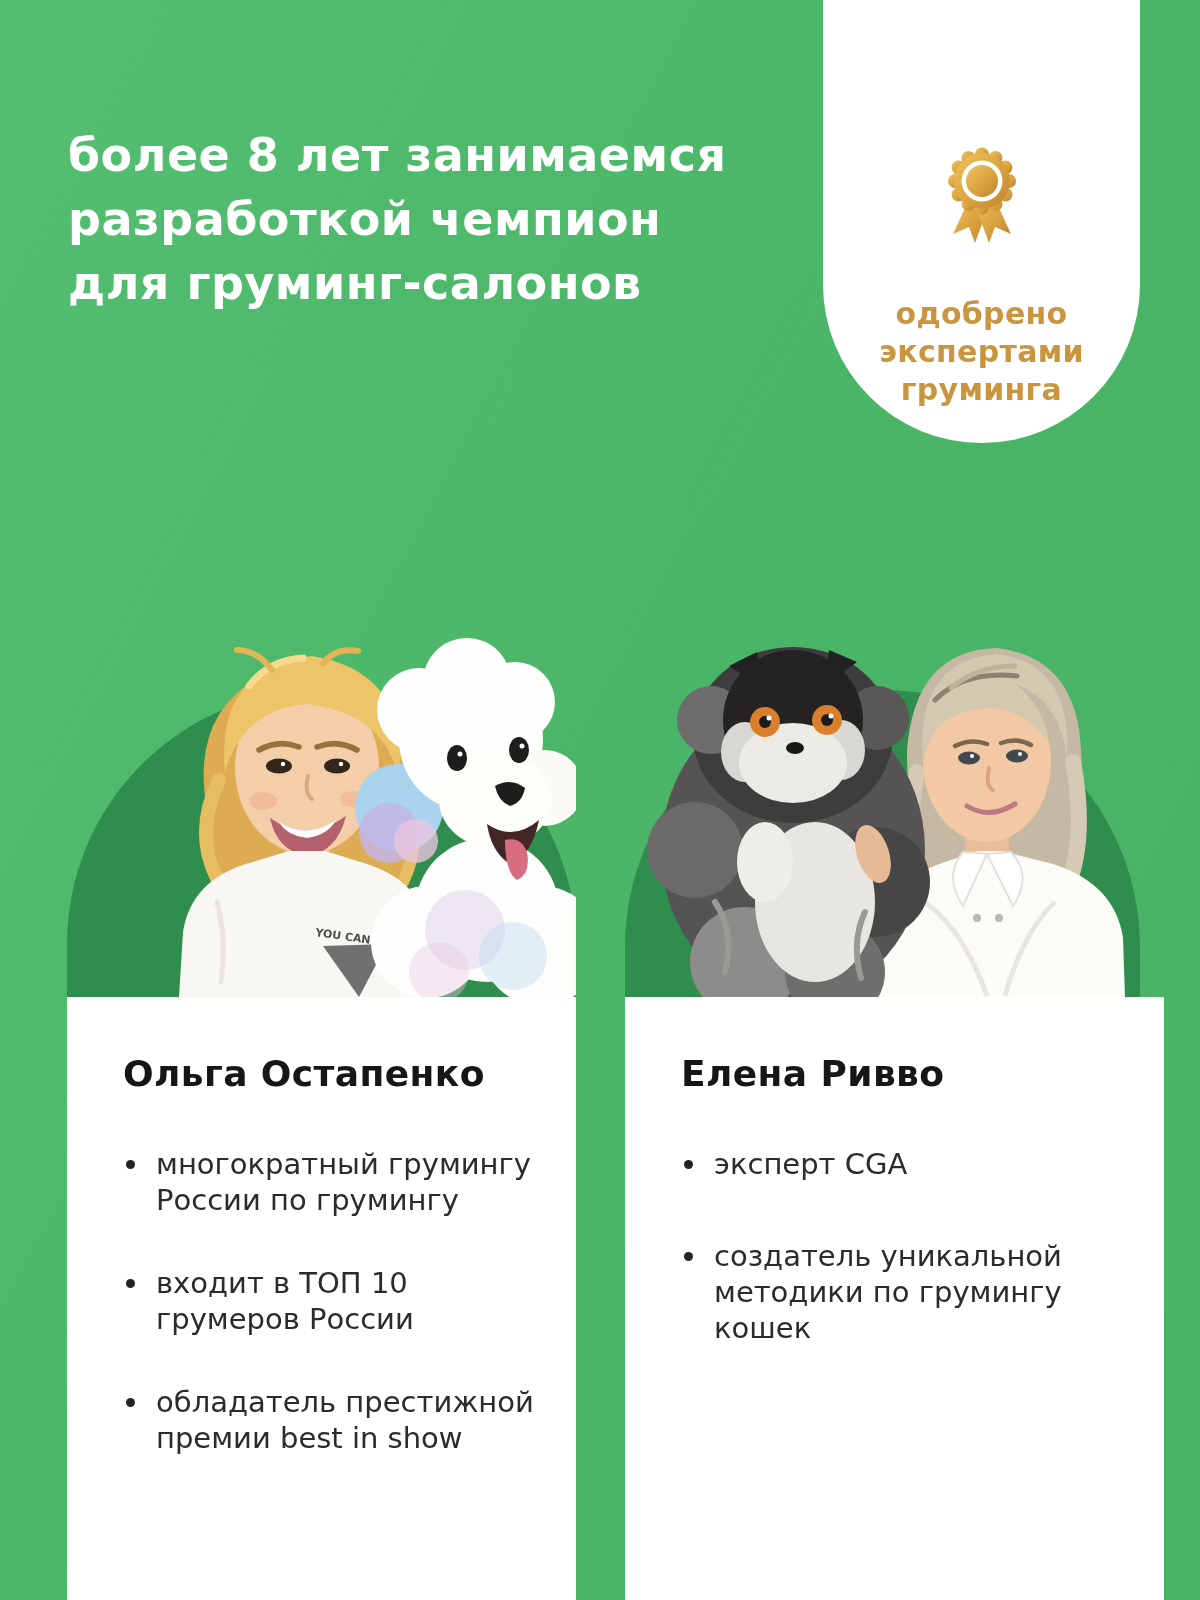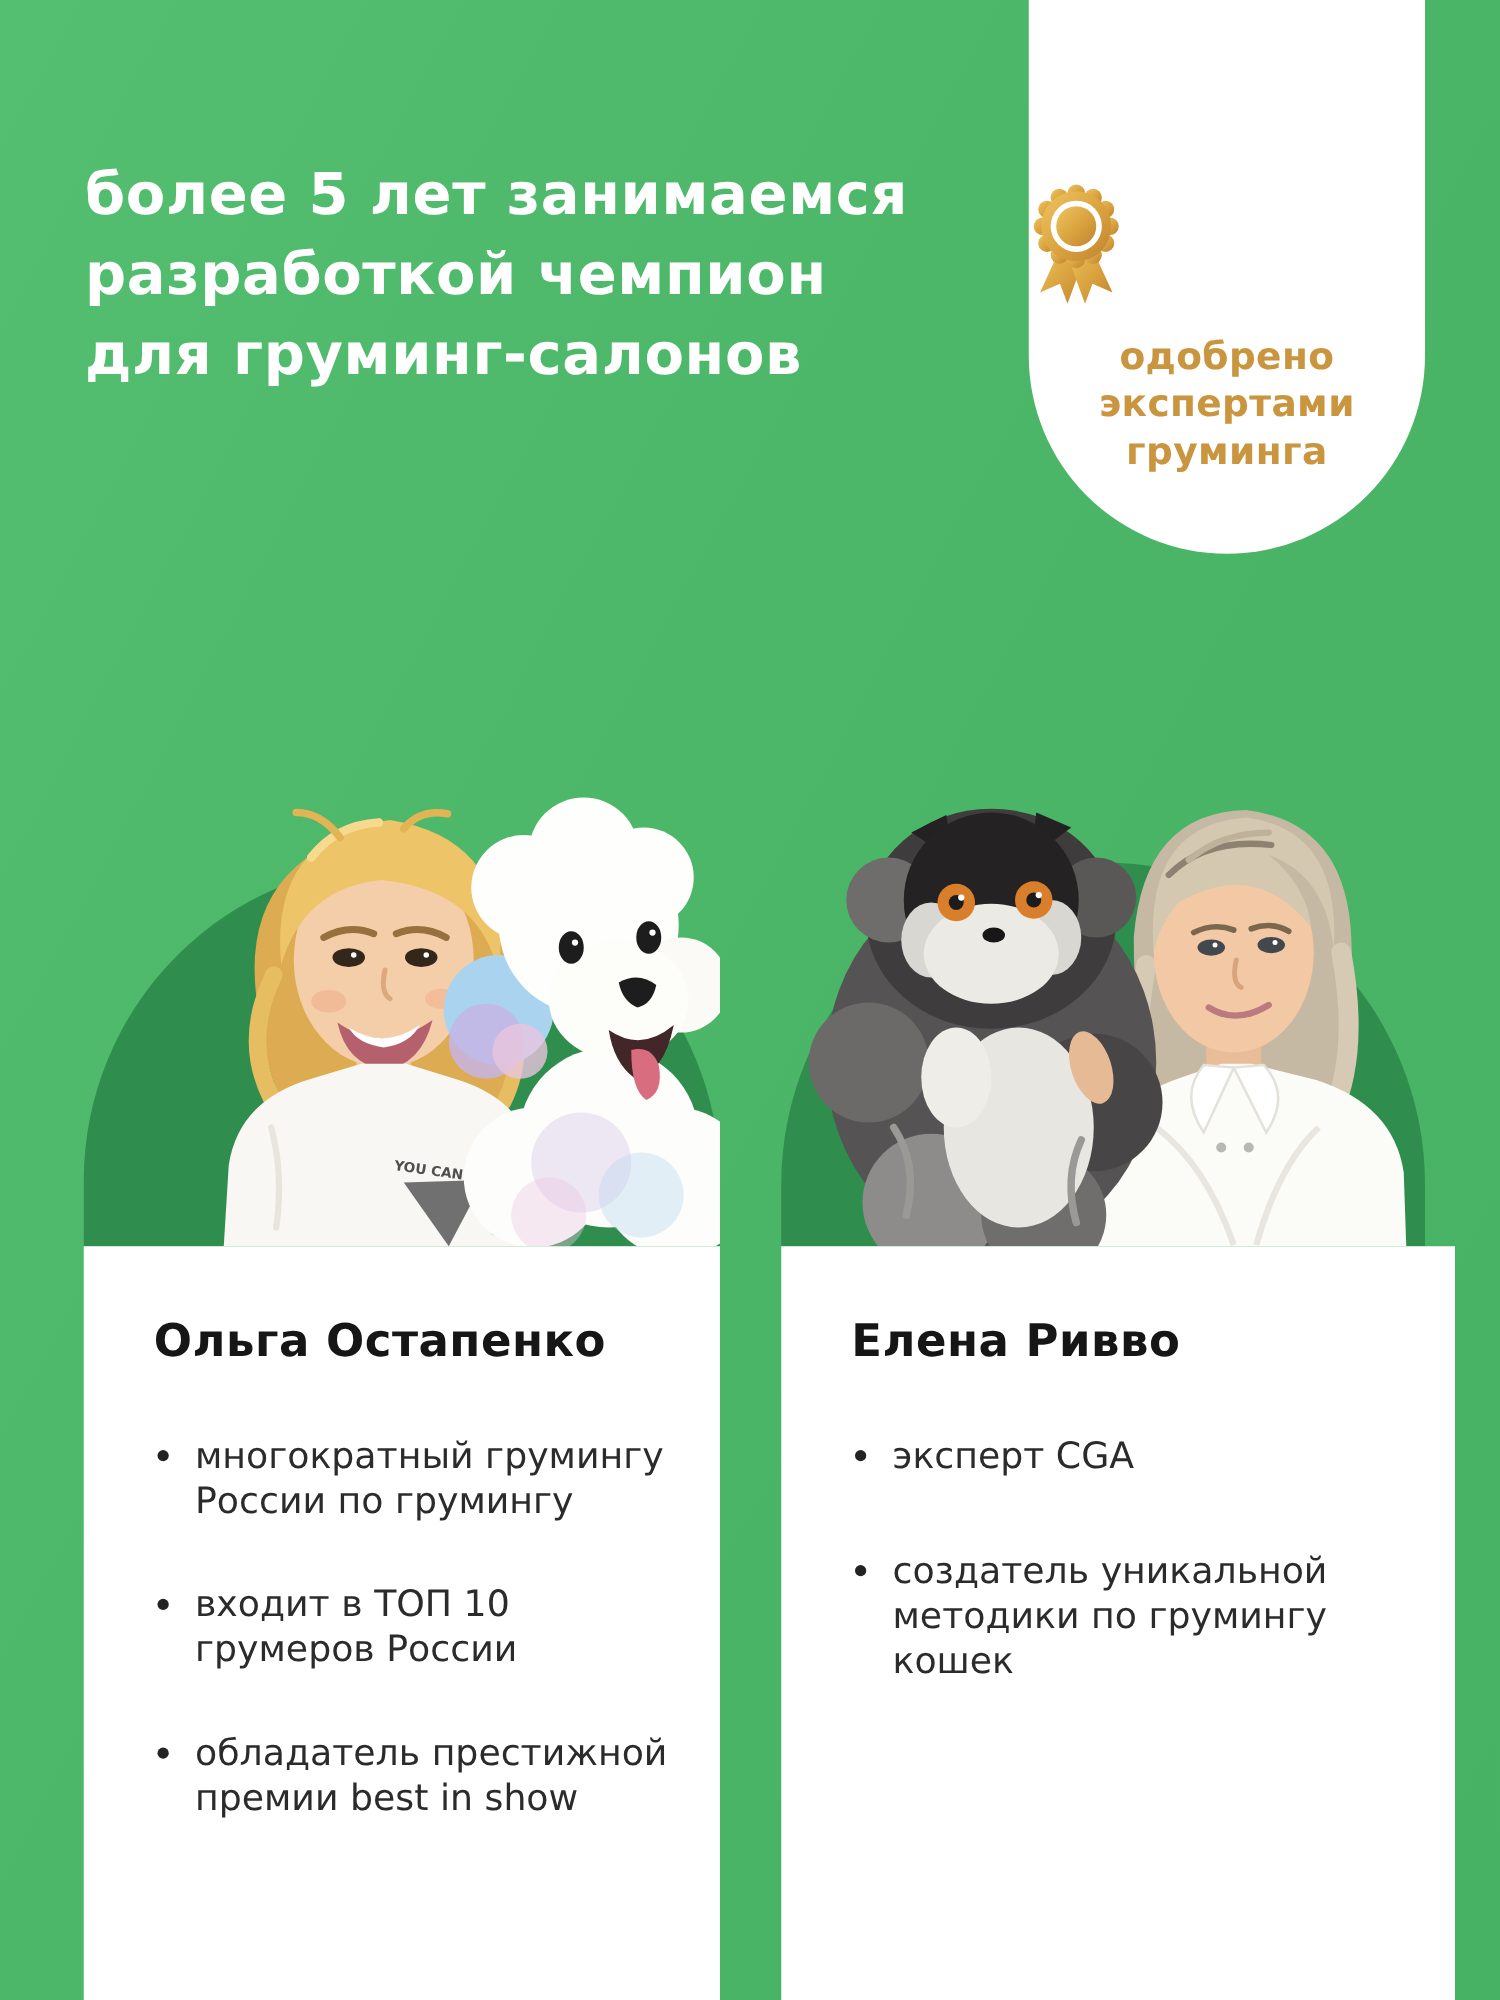--- a/index.html
+++ b/index.html
@@ -7,21 +7,21 @@
     position:relative;width:1200px;height:1600px;overflow:hidden;
     background:linear-gradient(118deg,#54be71 0%,#4ab566 55%,#47b263 100%);
     font-family:"DejaVu Sans",sans-serif;
   }
   
   .headline{position:absolute;left:68px;top:123px;color:#ffffff;font-weight:bold;
     font-size:46px;line-height:64px;letter-spacing:.5px;}
   .headline div{white-space:nowrap;}
   
   .badge{position:absolute;left:823px;top:0;width:317px;height:443px;background:#ffffff;
-    border-radius:0 0 159px 159px;display:flex;flex-direction:column;}
+    border-radius:0 0 159px 159px;display:flex;flex-direction:column;align-items:center;gap:28px;}
   .badge .medal{margin-top:147px;}
   .badge-text{margin-top:20px;text-align:center;font-weight:bold;font-size:30px;
     line-height:38px;color:#c9953f;letter-spacing:.3px;}
   
   .arch{position:absolute;top:690px;height:307px;background:#2f8e4e;border-radius:260px 260px 0 0;}
   .arch.a-left{left:67px;width:509px;}
   .arch.a-right{left:625px;width:515px;}
   
   .photo{position:absolute;top:600px;height:397px;overflow:hidden;}
   .photo.p-left{left:67px;width:509px;}
@@ -38,21 +38,21 @@
   .bullet .dot{flex:none;width:9px;height:9px;border-radius:50%;background:#232323;margin:14px 21px 0 3px;}
   .bullet .bl .line{display:block;font-size:29px;line-height:36px;color:#2b2b2b;white-space:nowrap;}
   .bullet.gap-lg{margin-bottom:56px;}
 </style>
 </head>
 <body>
 
 <div id="canvas">
 
   <div class="headline">
-    <div>более 5 лет занимаемся</div>
+    <div>более 8 лет занимаемся</div>
     <div>разработкой чемпион</div>
     <div>для груминг-салонов</div>
   </div>
 
   <div class="badge">
     <svg class="medal" width="76" height="100" viewBox="0 0 76 100">
       <defs>
         <linearGradient id="gg" x1="0" y1="0" x2="1" y2="1">
           <stop offset="0" stop-color="#eec45e"></stop>
           <stop offset="0.55" stop-color="#d9a23f"></stop>

